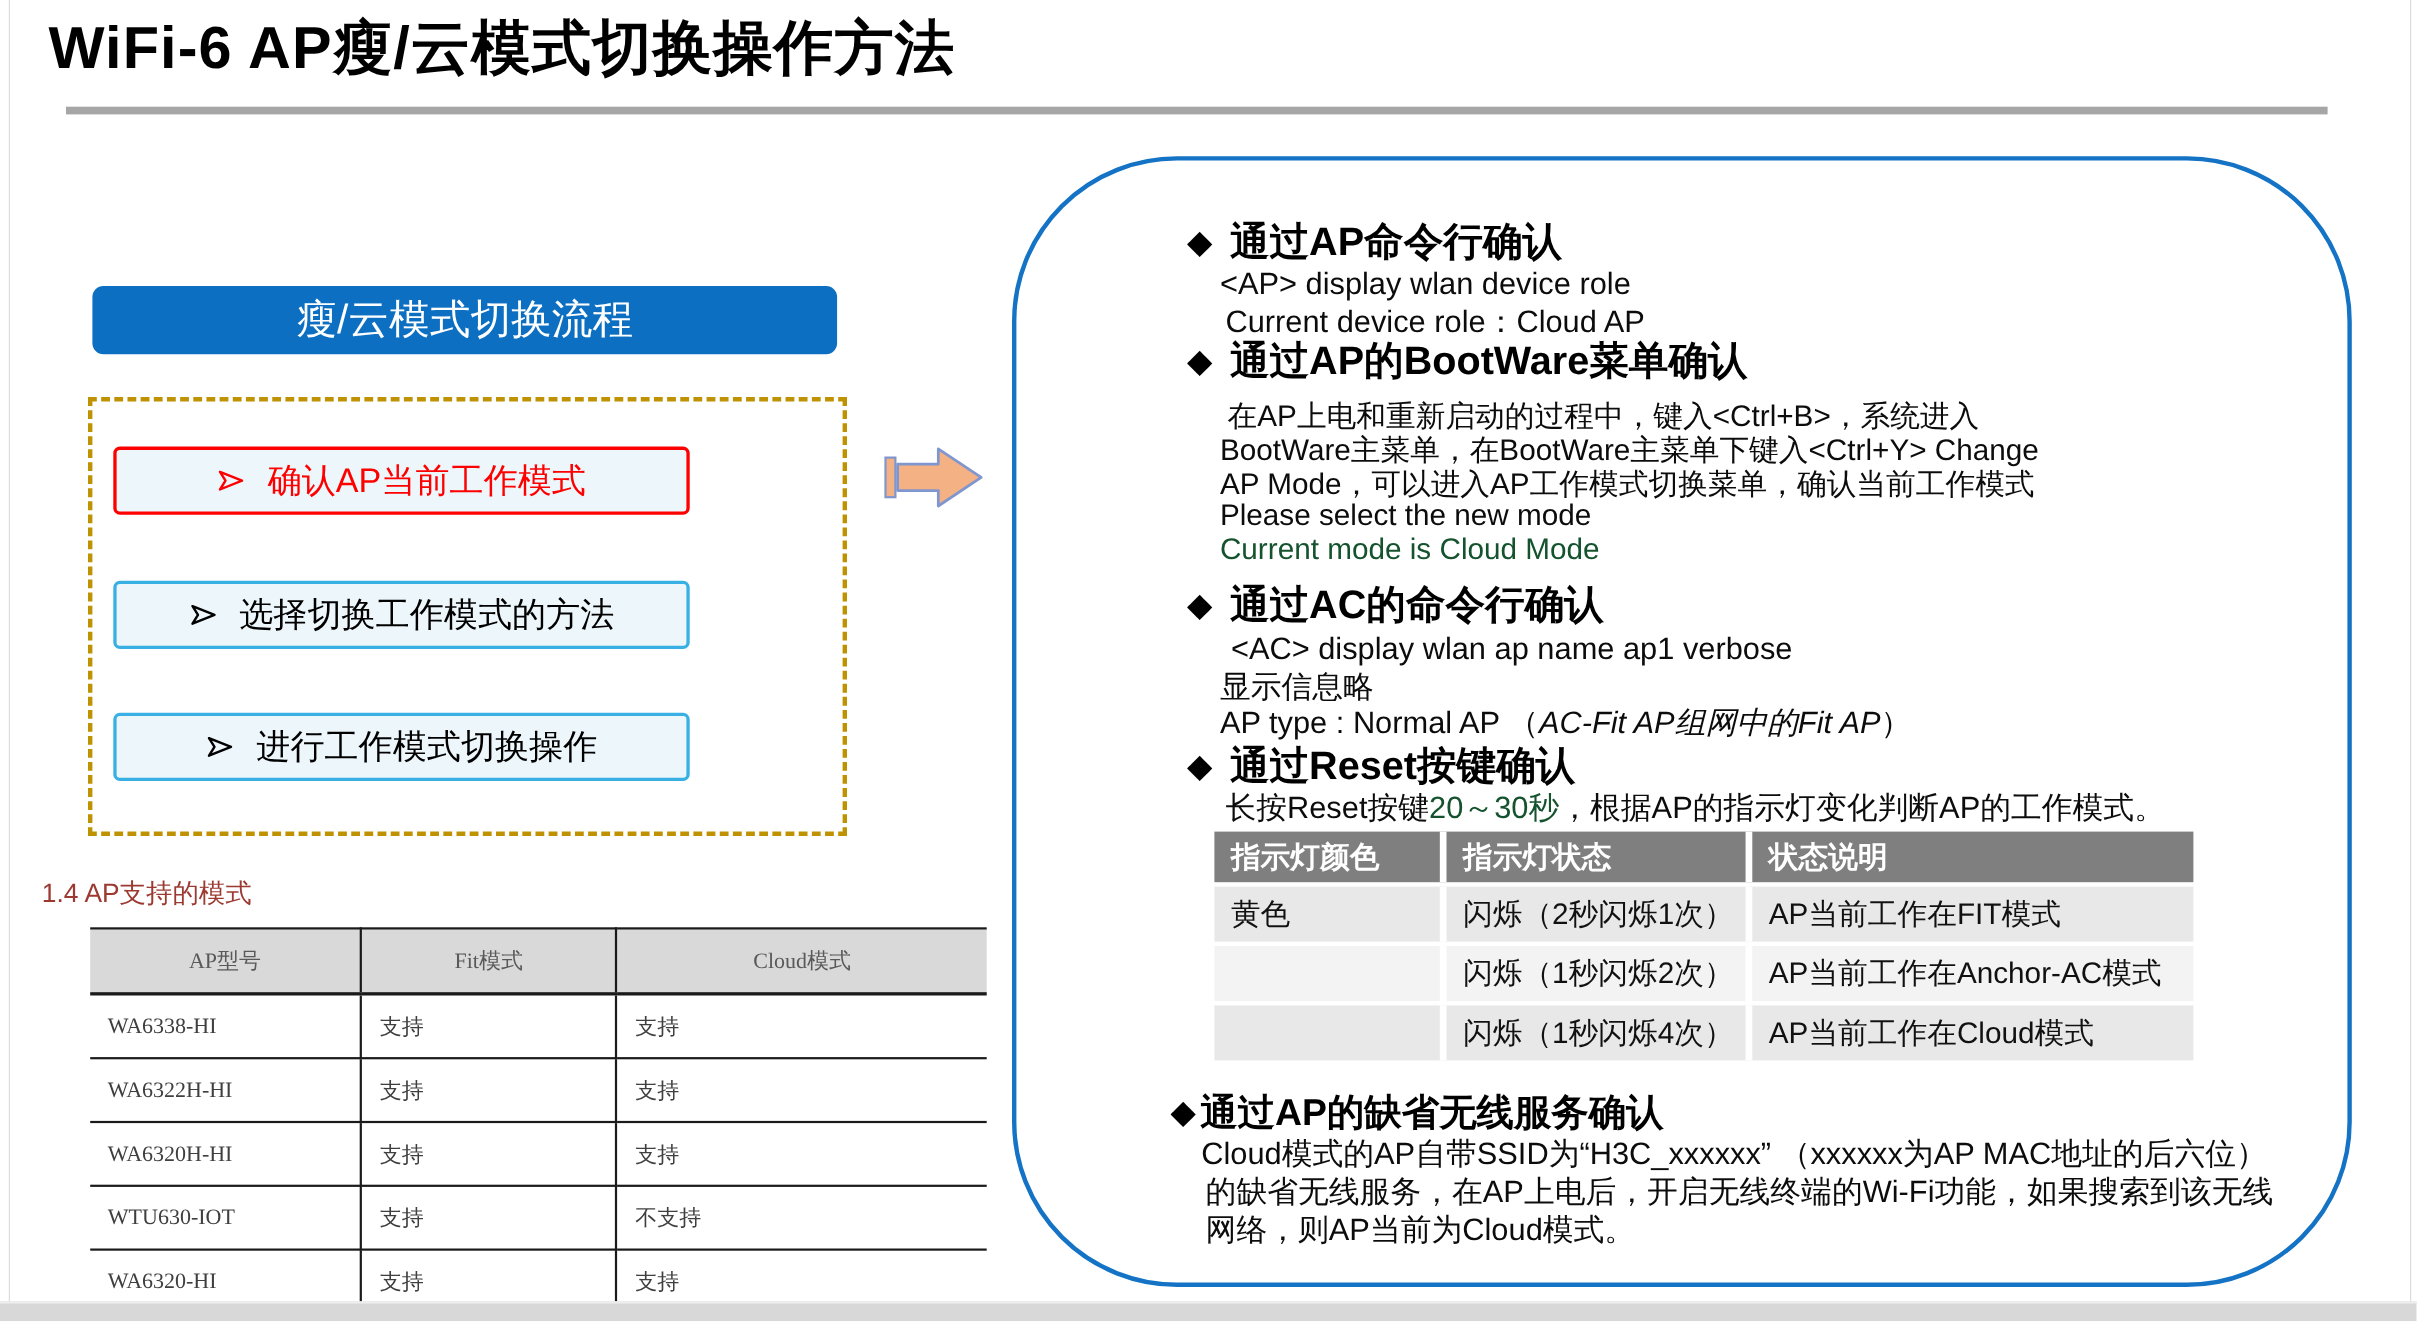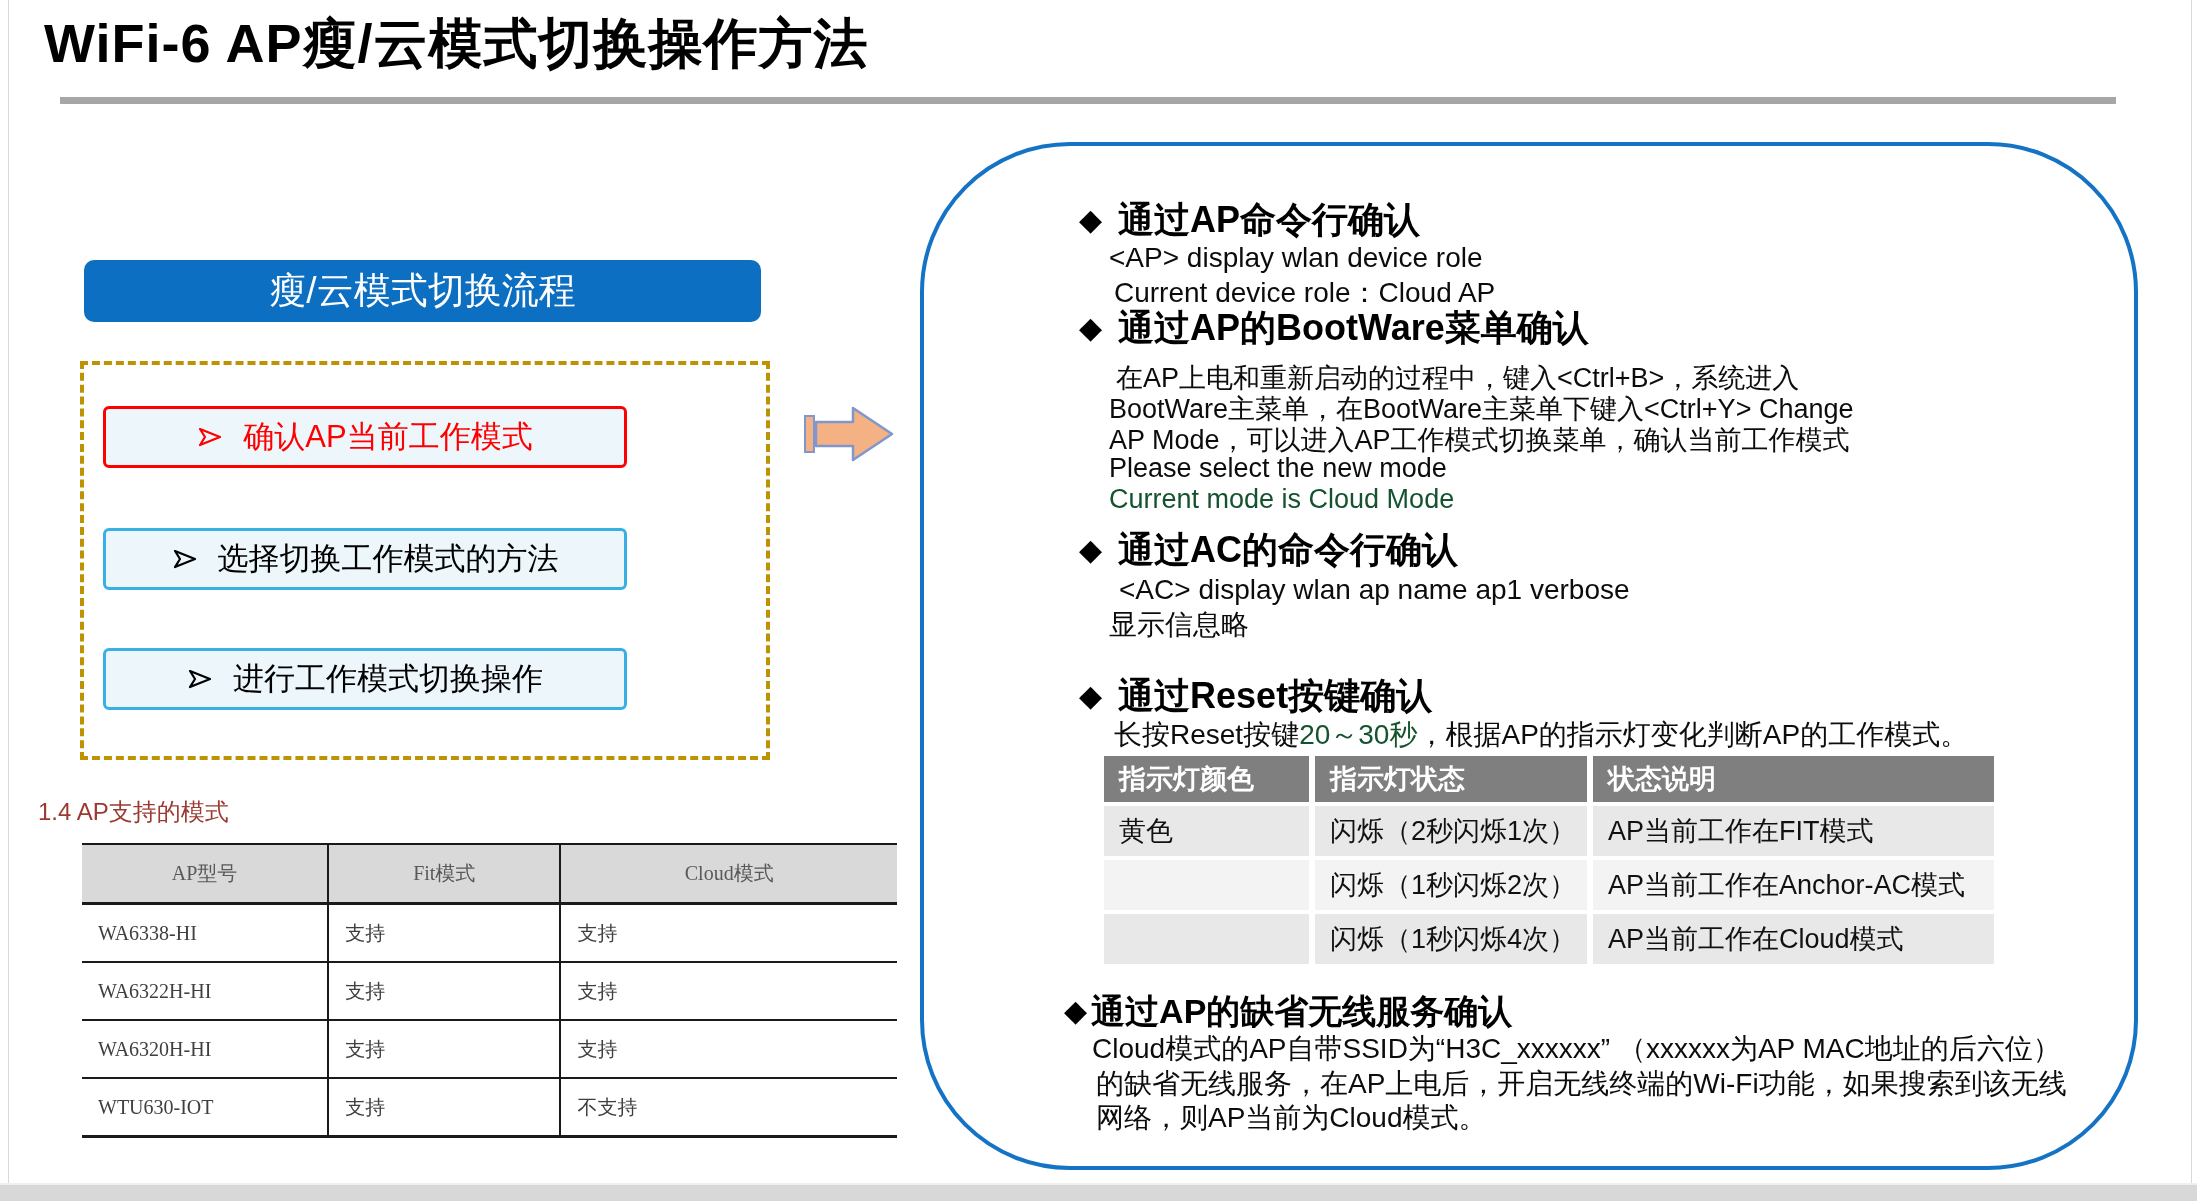--- a/index.html
+++ b/index.html
@@ -127,20 +127,25 @@
         <tr>
           <td class="sep">WA6320H-HI</td>
           <td class="sep">支持</td>
           <td>支持</td>
         </tr>
         <tr>
           <td class="sep">WTU630-IOT</td>
           <td class="sep">支持</td>
           <td>不支持</td>
         </tr>
+        <tr>
+          <td class="sep">WA6320-HI</td>
+          <td class="sep">支持</td>
+          <td>支持</td>
+        </tr>
       </tbody>
     </table>
   </div>
 
   <div class="flow-arrow">
     <svg width="92" height="70" viewBox="0 0 92 70">
       <rect x="2" y="17" width="9" height="36" fill="#f4b183" stroke="#8096ce" stroke-width="2"></rect>
       <path d="M13 23 H50 V9 L89 35 L50 61 V47 H13 Z" fill="#f4b183" stroke="#8096ce" stroke-width="2.5" stroke-linejoin="round"></path>
     </svg>
   </div>
@@ -160,20 +165,23 @@
     <div class="abs p-body small" style="left:185px;top:245px;">BootWare主菜单，在BootWare主菜单下键入&lt;Ctrl+Y&gt; Change</div>
     <div class="abs p-body small" style="left:185px;top:276px;">AP Mode，可以进入AP工作模式切换菜单，确认当前工作模式</div>
     <div class="abs p-body small" style="left:185px;top:307px;">Please select the new mode</div>
     <div class="abs p-body small red" style="left:185px;top:338px;">Current mode is Cloud Mode</div>
 
     <div class="abs p-heading" style="left:155px;top:380px;">
       <span class="diamond">◆</span><span>通过AC的命令行确认</span>
     </div>
     <div class="abs p-body" style="left:195px;top:428px;">&lt;AC&gt; display wlan ap name ap1 verbose</div>
     <div class="abs p-body" style="left:185px;top:460px;">显示信息略</div>
+    <div class="abs p-body" style="left:185px;top:492px;">
+      <span>AP type : Normal AP （</span><span class="ital">AC-Fit AP组网中的Fit AP</span><span>）</span>
+    </div>
 
     <div class="abs p-heading" style="left:155px;top:526px;">
       <span class="diamond">◆</span><span>通过Reset按键确认</span>
     </div>
     <div class="abs p-body" style="left:190px;top:570px;">
       <span>长按Reset按键</span><span class="red">20～30秒</span><span>，根据AP的指示灯变化判断AP的工作模式。</span>
     </div>
 
     <div class="led-table">
       <table>

